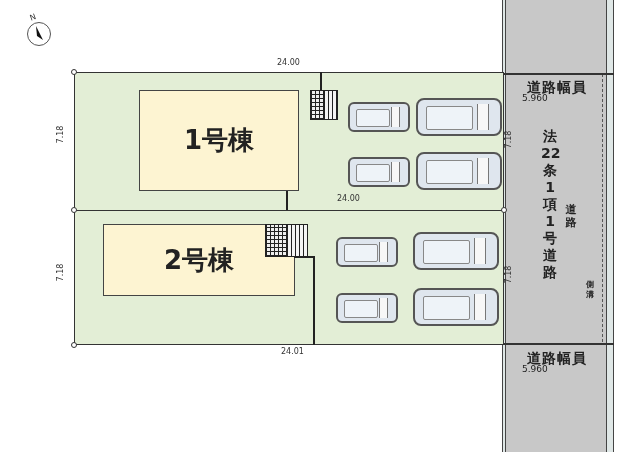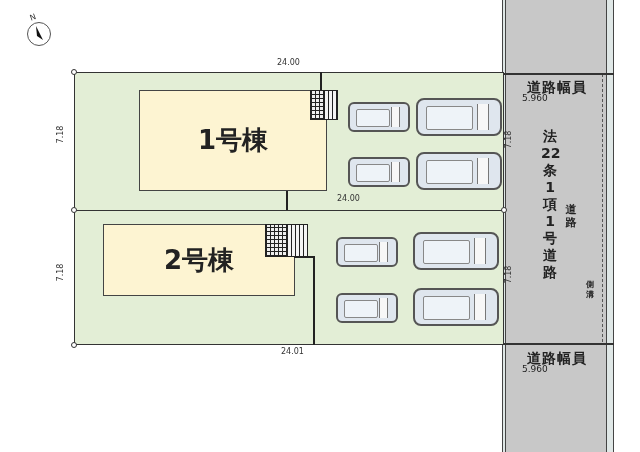--- a/index.html
+++ b/index.html
@@ -85,21 +85,21 @@
 </div>
 <div class="abs" style="left:585px; top:280px;">
   <div class="gutter">側</div>
   <div class="gutter">溝</div>
 </div>
 
 <div class="abs road-label" style="left:522px; top:350px;">道路幅員</div>
 <div class="abs road-value" style="left:522px; top:364px;">5.960</div>
 
 <div class="abs lot" style="left:74px; top:72px; width:430px; height:139px;"></div>
-<div class="abs house" style="left:139px; top:90px; width:188px; height:101px;">
+<div class="abs house" style="left:139px; top:90px; width:160px; height:101px;">
   <span>1号棟</span>
 </div>
 <div class="abs divider" style="left:320px; top:72px; width:1.5px; height:20px;"></div>
 <div class="abs stair" style="left:310px; top:90px; width:14px; height:30px;"></div>
 <div class="abs stair2" style="left:323px; top:90px; width:15px; height:30px;"></div>
 <div class="abs divider" style="left:286px; top:191px; width:1.5px; height:40px;"></div>
 
 <div class="abs dim" style="left:277px; top:58px;">24.00</div>
 <div class="abs dim" style="left:337px; top:194px;">24.00</div>
 <div class="abs dim-v" style="left:52px; top:130px;">7.18</div>

